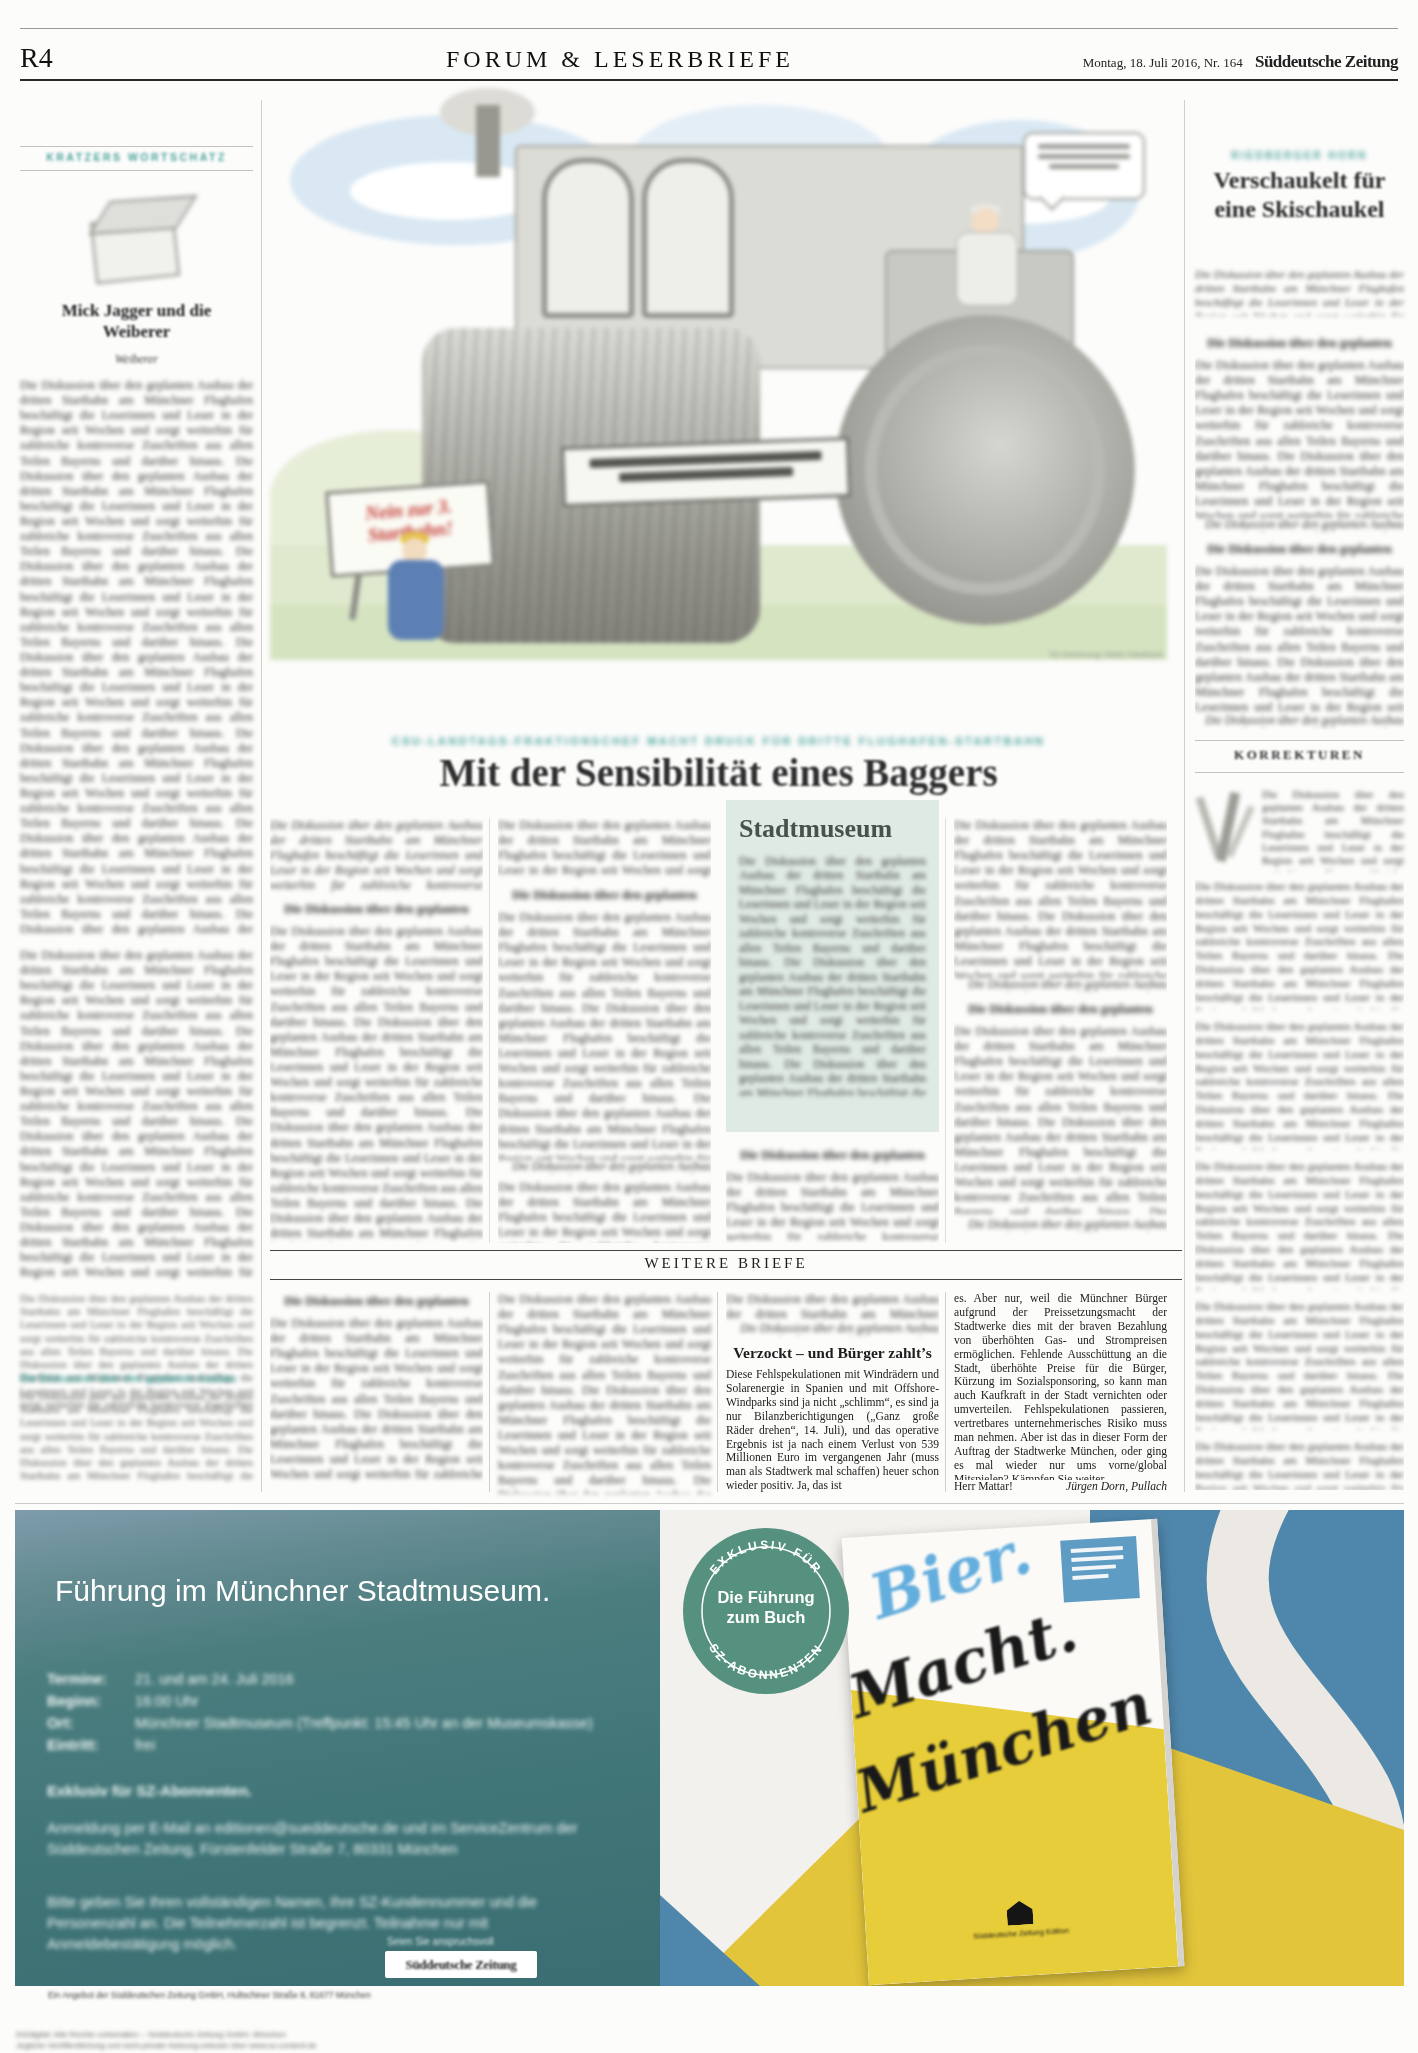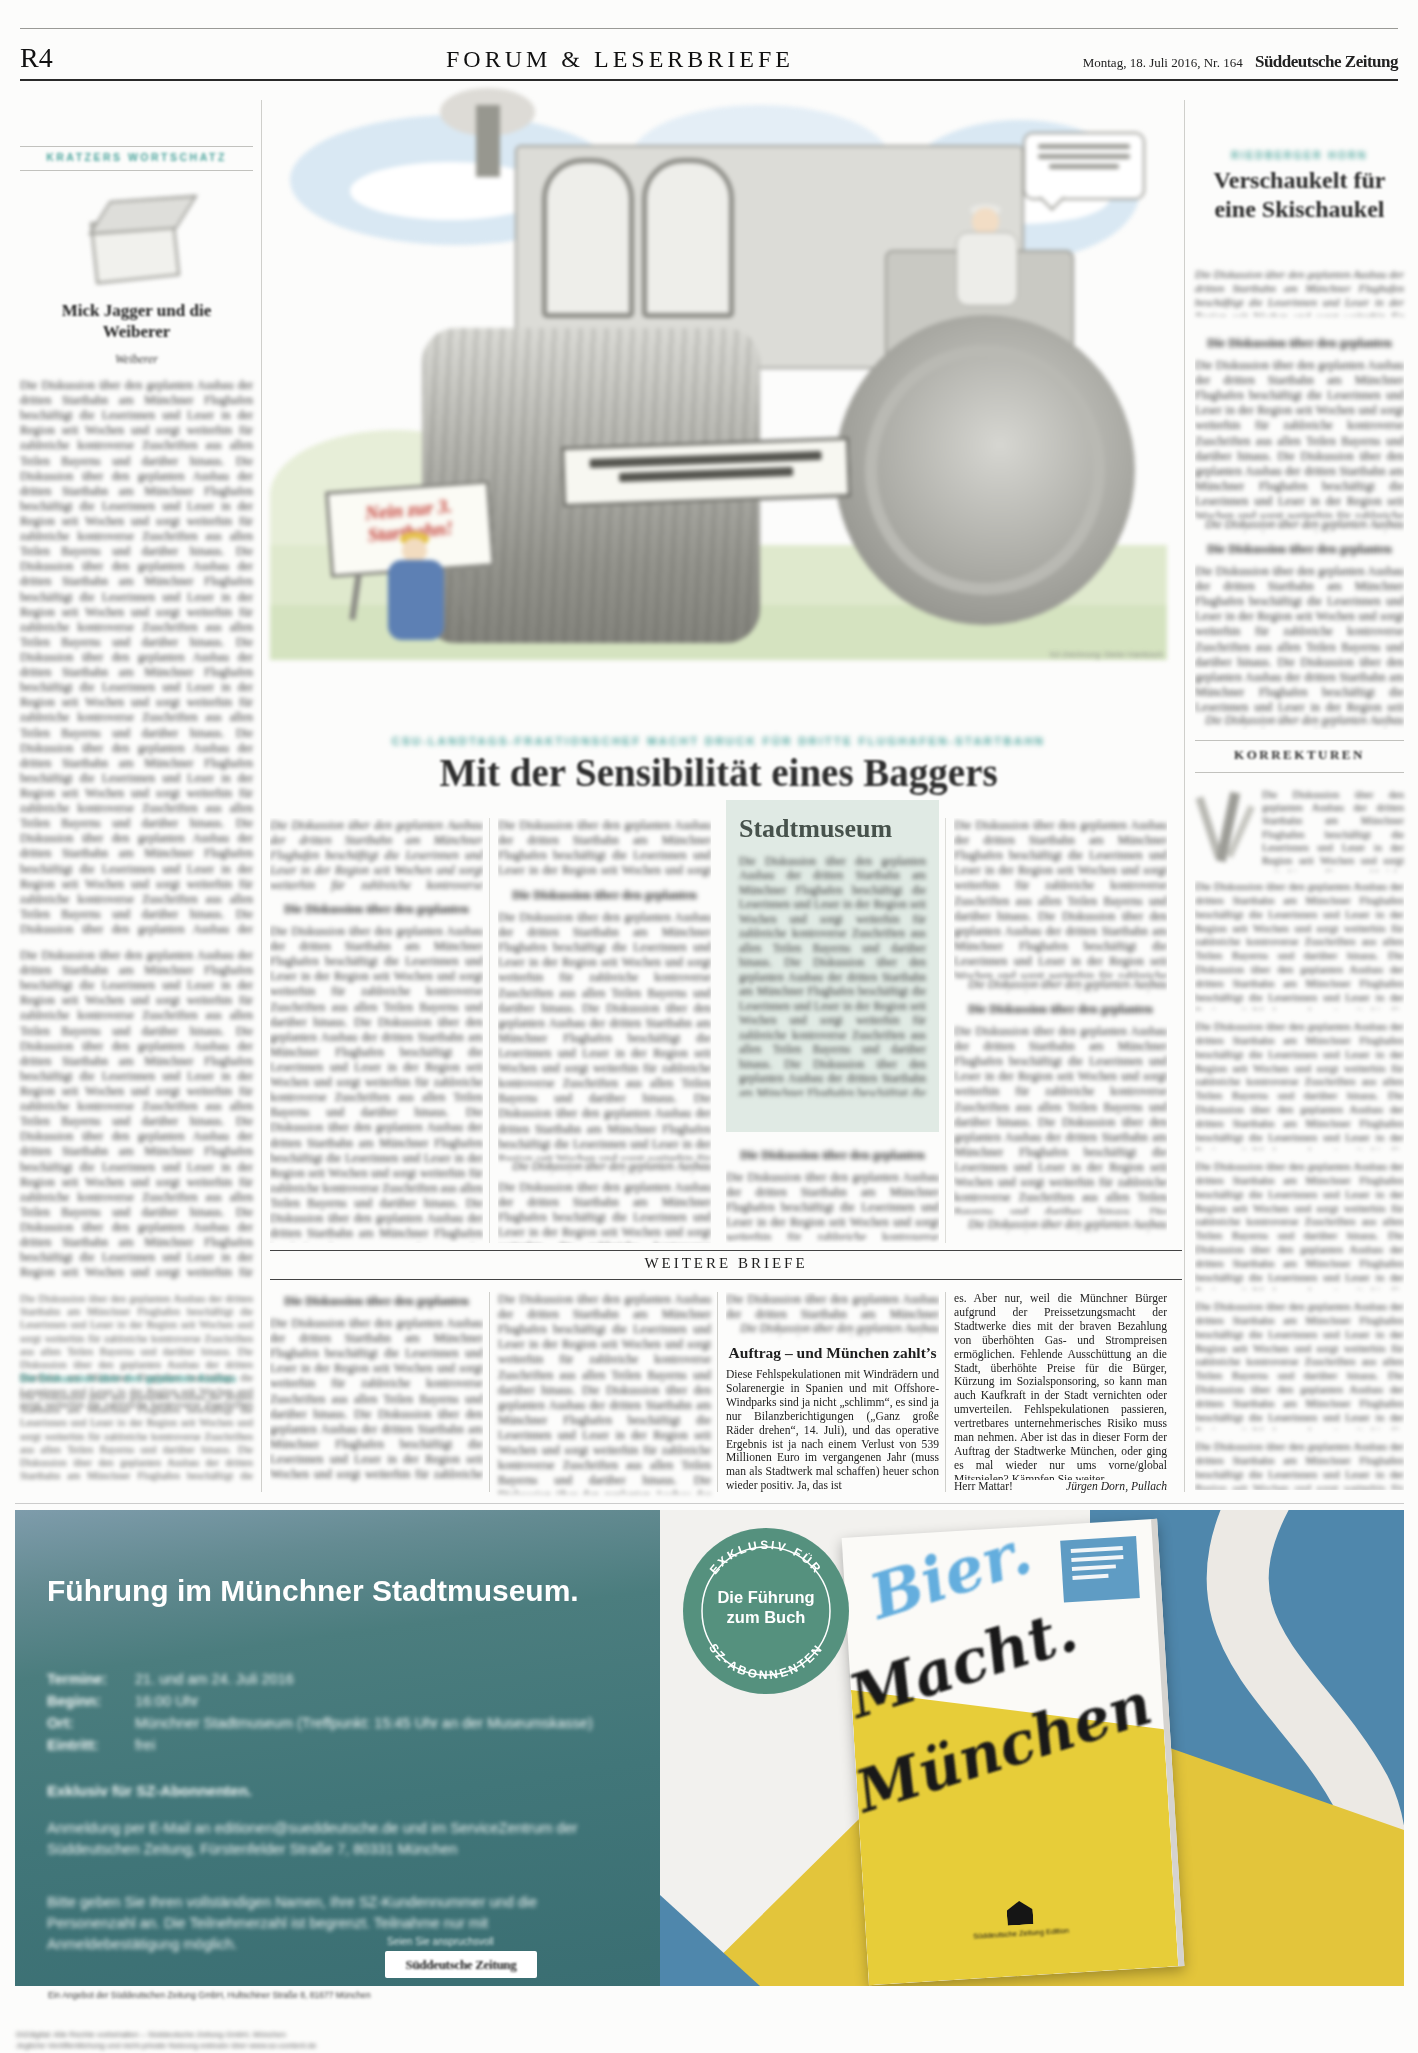--- a/index.html
+++ b/index.html
@@ -185,36 +185,36 @@
   <div class="rule" style="left:270px;top:1279px;width:912px;height:1px;background:#444;"></div>
 
   <div class="abs" style="left:270px;top:1292px;width:213px;height:202px;overflow:hidden;">
     <div class="subhead blur3" style="margin-top:2px;">Die Diskussion über den geplanten Ausbau der dritten Startbahn am Münchner Flughafen beschäftigt die Leserinnen und Leser in der Region seit Wochen und sorgt weiterhin für zahlreiche kontroverse Zuschriften aus allen Teilen Bayerns und darüber hinaus.</div>
     <div class="bodytext blur2" style="height:168px;">Die Diskussion über den geplanten Ausbau der dritten Startbahn am Münchner Flughafen beschäftigt die Leserinnen und Leser in der Region seit Wochen und sorgt weiterhin für zahlreiche kontroverse Zuschriften aus allen Teilen Bayerns und darüber hinaus. Die Diskussion über den geplanten Ausbau der dritten Startbahn am Münchner Flughafen beschäftigt die Leserinnen und Leser in der Region seit Wochen und sorgt weiterhin für zahlreiche kontroverse Zuschriften aus allen Teilen Bayerns und darüber hinaus.</div>
   </div>
   <div class="abs bodytext blur2" style="left:498px;top:1292px;width:213px;height:202px;">Die Diskussion über den geplanten Ausbau der dritten Startbahn am Münchner Flughafen beschäftigt die Leserinnen und Leser in der Region seit Wochen und sorgt weiterhin für zahlreiche kontroverse Zuschriften aus allen Teilen Bayerns und darüber hinaus. Die Diskussion über den geplanten Ausbau der dritten Startbahn am Münchner Flughafen beschäftigt die Leserinnen und Leser in der Region seit Wochen und sorgt weiterhin für zahlreiche kontroverse Zuschriften aus allen Teilen Bayerns und darüber hinaus. Die Diskussion über den geplanten Ausbau der dritten Startbahn am Münchner Flughafen beschäftigt die Leserinnen und Leser in der Region seit Wochen und sorgt weiterhin für zahlreiche kontroverse Zuschriften aus allen Teilen Bayerns und darüber hinaus.</div>
   <div class="abs" style="left:726px;top:1292px;width:213px;height:202px;overflow:hidden;">
     <div class="bodytext blur2" style="height:30px;">Die Diskussion über den geplanten Ausbau der dritten Startbahn am Münchner Flughafen beschäftigt die Leserinnen und Leser in der Region seit Wochen und sorgt weiterhin für zahlreiche kontroverse Zuschriften aus allen Teilen Bayerns und darüber hinaus.</div>
     <div class="sig blur2">Die Diskussion über den geplanten Ausbau der dritten Startbahn am Münchner Flughafen beschäftigt die Leserinnen und Leser in der Region seit Wochen und sorgt weiterhin für zahlreiche kontroverse Zuschriften aus allen Teilen Bayerns und darüber hinaus.</div>
-    <div style="font-weight:700;font-size:15.5px;text-align:center;color:#1e1e1e;margin:8px 0 6px;">Auftrag – und München zahlt’s</div>
+    <div style="font-weight:700;font-size:15.5px;text-align:center;color:#1e1e1e;margin:8px 0 6px;">Verzockt – und Bürger zahlt’s</div>
     <div class="bodytext" style="font-size:11.6px;line-height:13.9px;color:#222;">Diese Fehlspekulationen mit Windrädern und Solarenergie in Spanien und mit Offshore-Windparks sind ja nicht „schlimm“, es sind ja nur Bilanzberichtigungen („Ganz große Räder drehen“, 14. Juli), und das operative Ergebnis ist ja nach einem Verlust von 539 Millionen Euro im vergangenen Jahr (muss man als Stadtwerk mal schaffen) heuer schon wieder positiv. Ja, das ist</div>
   </div>
   <div class="abs" style="left:954px;top:1292px;width:213px;height:202px;overflow:hidden;">
     <div class="bodytext" style="font-size:11.6px;line-height:13.9px;color:#222;max-height:188px;">es. Aber nur, weil die Münchner Bürger aufgrund der Preissetzungsmacht der Stadtwerke dies mit der braven Bezahlung von überhöhten Gas- und Strompreisen ermöglichen. Fehlende Ausschüttung an die Stadt, überhöhte Preise für die Bürger, Kürzung im Sozialsponsoring, so kann man auch Kaufkraft in der Stadt vernichten oder umverteilen. Fehlspekulationen passieren, vertretbares unternehmerisches Risiko muss man nehmen. Aber ist das in dieser Form der Auftrag der Stadtwerke München, oder ging es mal wieder nur ums vorne/global Mitspielen? Kämpfen Sie weiter,</div>
     <div style="display:flex;justify-content:space-between;font-size:11.6px;color:#222;">
       <span>Herr Mattar!</span>
       <span class="ital">Jürgen Dorn, Pullach</span>
     </div>
   </div>
 
   <div class="rule" style="left:15px;top:1503px;width:1389px;height:1px;background:#ccc;"></div>
   <div class="abs ad-sans" style="left:15px;top:1510px;width:1389px;height:476px;background:#fff;overflow:hidden;">
 
     <div class="abs" style="left:0;top:0;width:645px;height:476px;background:linear-gradient(172deg,#7e9cab 0%,#648b92 14%,#4b7d7e 30%,#417679 60%,#3a6e72 100%);">
-      <div class="abs" style="left:32px;top:64px;width:580px;font-weight:700;font-size:30px;color:#ffffff;">Führung im Münchner Stadtmuseum.</div>
+      <div class="abs" style="left:40px;top:64px;width:580px;font-weight:400;font-size:30px;color:#ffffff;">Führung im Münchner Stadtmuseum.</div>
 
       <div class="abs blur2" style="left:32px;top:158px;width:600px;font-size:14.5px;color:#f2f7f6;line-height:22px;">
         <div><span style="display:inline-block;width:88px;font-weight:700;">Termine:</span><span>21. und am 24. Juli 2016</span></div>
         <div><span style="display:inline-block;width:88px;font-weight:700;">Beginn:</span><span>16:00 Uhr</span></div>
         <div><span style="display:inline-block;width:88px;font-weight:700;">Ort:</span><span>Münchner Stadtmuseum (Treffpunkt: 15:45 Uhr an der Museumskasse)</span></div>
         <div><span style="display:inline-block;width:88px;font-weight:700;">Eintritt:</span><span>frei</span></div>
       </div>
 
       <div class="abs blur2" style="left:32px;top:272px;width:560px;font-weight:700;font-size:15px;color:#f2f7f6;">Exklusiv für SZ-Abonnenten.</div>
       <div class="abs blur2" style="left:32px;top:308px;width:560px;font-size:14.5px;line-height:21px;color:#eef4f3;">Anmeldung per E-Mail an editionen@sueddeutsche.de und im ServiceZentrum der Süddeutschen Zeitung, Fürstenfelder Straße 7, 80331 München</div>

